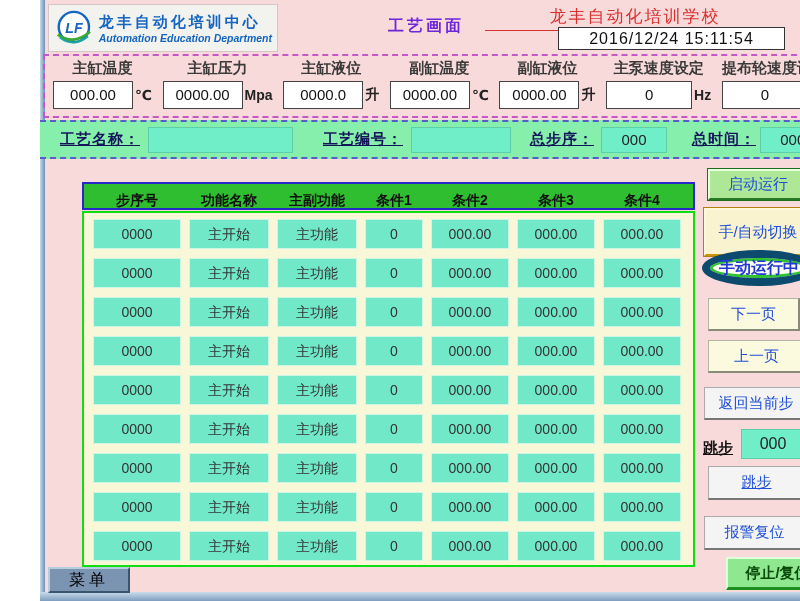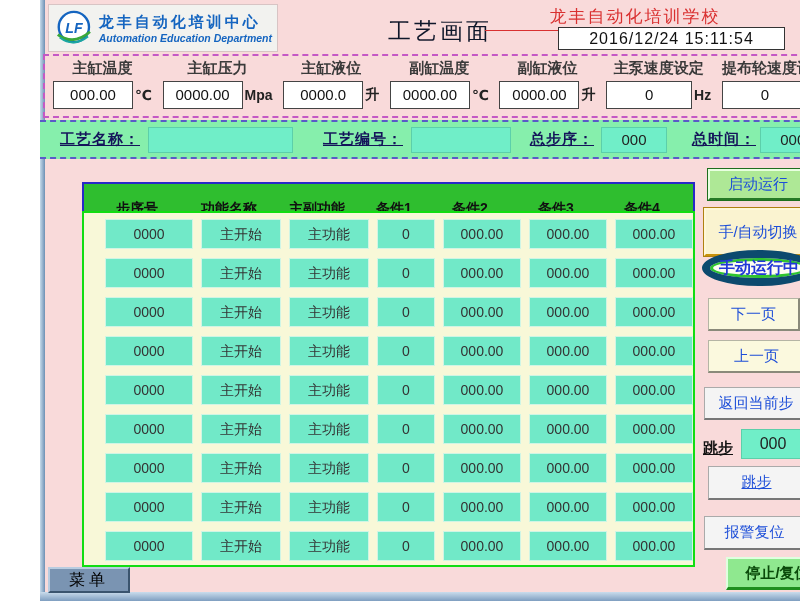--- a/index.html
+++ b/index.html
@@ -8,42 +8,42 @@
 
   
   .frame-left  { position:absolute; left:0; top:0; width:5px; height:601px; background:linear-gradient(90deg,#C6DAEA,#6E90B4); }
   .frame-right { position:absolute; right:0; top:0; width:3px; height:601px; background:#8FAECB; }
   .frame-bottom{ position:absolute; left:0; bottom:0; width:800px; height:9px; background:linear-gradient(180deg,#CADCEC,#7E9EC0); }
 
   
   .logo-box { position:absolute; left:8px; top:4px; width:230px; height:48px; background:#F2F2EF; border:1px solid #D8C4C4; display:flex; align-items:center; gap:5px; padding:2px 5px; }
   .logo-cn { color:#1565C0; font-weight:bold; font-size:15px; letter-spacing:3px; white-space:nowrap; }
   .logo-en { color:#1565C0; font-style:italic; font-weight:bold; font-size:10.5px; white-space:nowrap; }
-  .page-title { position:absolute; left:348px; top:16px; font-size:23px; color:#0f172a; letter-spacing:3px; }
+  .page-title { position:absolute; left:348px; top:16px; font-size:16px; color:#6d28d9; letter-spacing:3px;font-weight:bold; }
   .school-name { position:absolute; left:445px; top:5px; width:300px; text-align:center; color:#D93030; font-size:17px; letter-spacing:2px; border-bottom:1px solid #D93030; padding-bottom:2px; }
   .datetime { position:absolute; left:518px; top:27px; width:227px; height:23px; background:#fff; border:1px solid #333; font-size:16px; text-align:center; line-height:21px; color:#111; letter-spacing:1px; }
 
   
   .params { position:absolute; left:3px; top:54px; width:794px; height:64px; border:2px dashed #C558C5; display:flex; justify-content:space-between; align-items:flex-start; padding:3px 8px 0 8px; }
   .pgroup { display:flex; flex-direction:column; align-items:center; }
   .plabel { font-size:15px; font-weight:bold; color:#3A3A3A; margin-bottom:3px; white-space:nowrap; }
   .prow { display:flex; align-items:center; gap:2px; }
   .pbox { background:#fff; border:1px solid #444; height:28px; font-size:15px; text-align:center; line-height:26px; color:#111; width:80px; }
   .pgroup.wide .pbox { width:86px; }
   .punit { font-size:14px; font-weight:bold; color:#222; }
 
   
   .infoband { position:absolute; left:0; top:120px; width:800px; height:39px; background:#86efac; border-top:2px dashed #5A5AC8; border-bottom:2px dashed #5A5AC8; display:flex; align-items:center; }
   .ilabel { color:#14145A; font-weight:bold; font-size:15px; text-decoration:underline; letter-spacing:1px; white-space:nowrap; }
   .ibox { background:#70EEC8; border:1px solid #5CCFAA; height:26px; font-size:15px; text-align:center; line-height:24px; color:#222; }
 
   
-  .thead { position:absolute; left:42px; top:182px; width:613px; height:28px; background:#2FBE2F; border:2px solid #2828C8; display:grid; grid-template-columns:88px 80px 80px 58px 78px 78px 78px; column-gap:8px; padding:16px 9px; align-items:center; }
+  .thead { position:absolute; left:42px; top:182px; width:613px; height:28px; background:#2FBE2F; border:2px solid #2828C8; display:grid; grid-template-columns:88px 80px 80px 58px 78px 78px 78px; column-gap:8px; padding:8px 9px; align-items:center; }
   .thcell { text-align:center; font-size:14px; font-weight:bold; color:#101010; }
-  .tbody { position:absolute; left:42px; top:211px; width:613px; height:356px; background:#F8F8D8; border:2px solid #12DD12; display:grid; grid-template-columns:88px 80px 80px 58px 78px 78px 78px; column-gap:8px; grid-auto-rows:30px; row-gap:9px; padding:6px 21px; }
+  .tbody { position:absolute; left:42px; top:211px; width:613px; height:356px; background:#F8F8D8; border:2px solid #12DD12; display:grid; grid-template-columns:88px 80px 80px 58px 78px 78px 78px; column-gap:8px; grid-auto-rows:30px; row-gap:9px; padding:6px 9px; }
   .cell { background:#71E9C8; border:1px solid #CFF5E5; text-align:center; line-height:28px; font-size:14px; color:#333; overflow:hidden; }
 
   
   .btn { position:absolute; text-align:center; font-size:15px; color:#1d4ed8; display:flex; align-items:center; justify-content:center; white-space:nowrap; }
   .btn-green { background:#AEE896; border:2px solid; border-color:#E8FFE0 #267A26 #267A26 #E8FFE0; outline:1px solid #1E6E1E; }
   .btn-gold  { background:#FAF3D0; border:2px solid; border-color:#FFF8D8 #C8920B #C8920B #FFF8D8; outline:1px solid #B08010; }
   .btn-cream { background:#FBF9DE; border:1px solid #B5B5A5; border-right:2px solid #8A8A7A; border-bottom:2px solid #8A8A7A; }
   .btn-white { background:#F4F4F4; border:1px solid #AAA; border-right:2px solid #777; border-bottom:2px solid #777; }
   .btn-stop  { background:#8FE88F; border:2px solid; border-color:#DFFFDF #1E8E1E #1E8E1E #DFFFDF; border-right-width:5px; border-bottom-width:3px; color:#0A4A0A; font-weight:bold; }
   .btn-menu  { background:#7A94B2; border:2px solid; border-color:#B8CCE0 #3A546E #3A546E #B8CCE0; font-size:16px; letter-spacing:4px; color:#000; }

